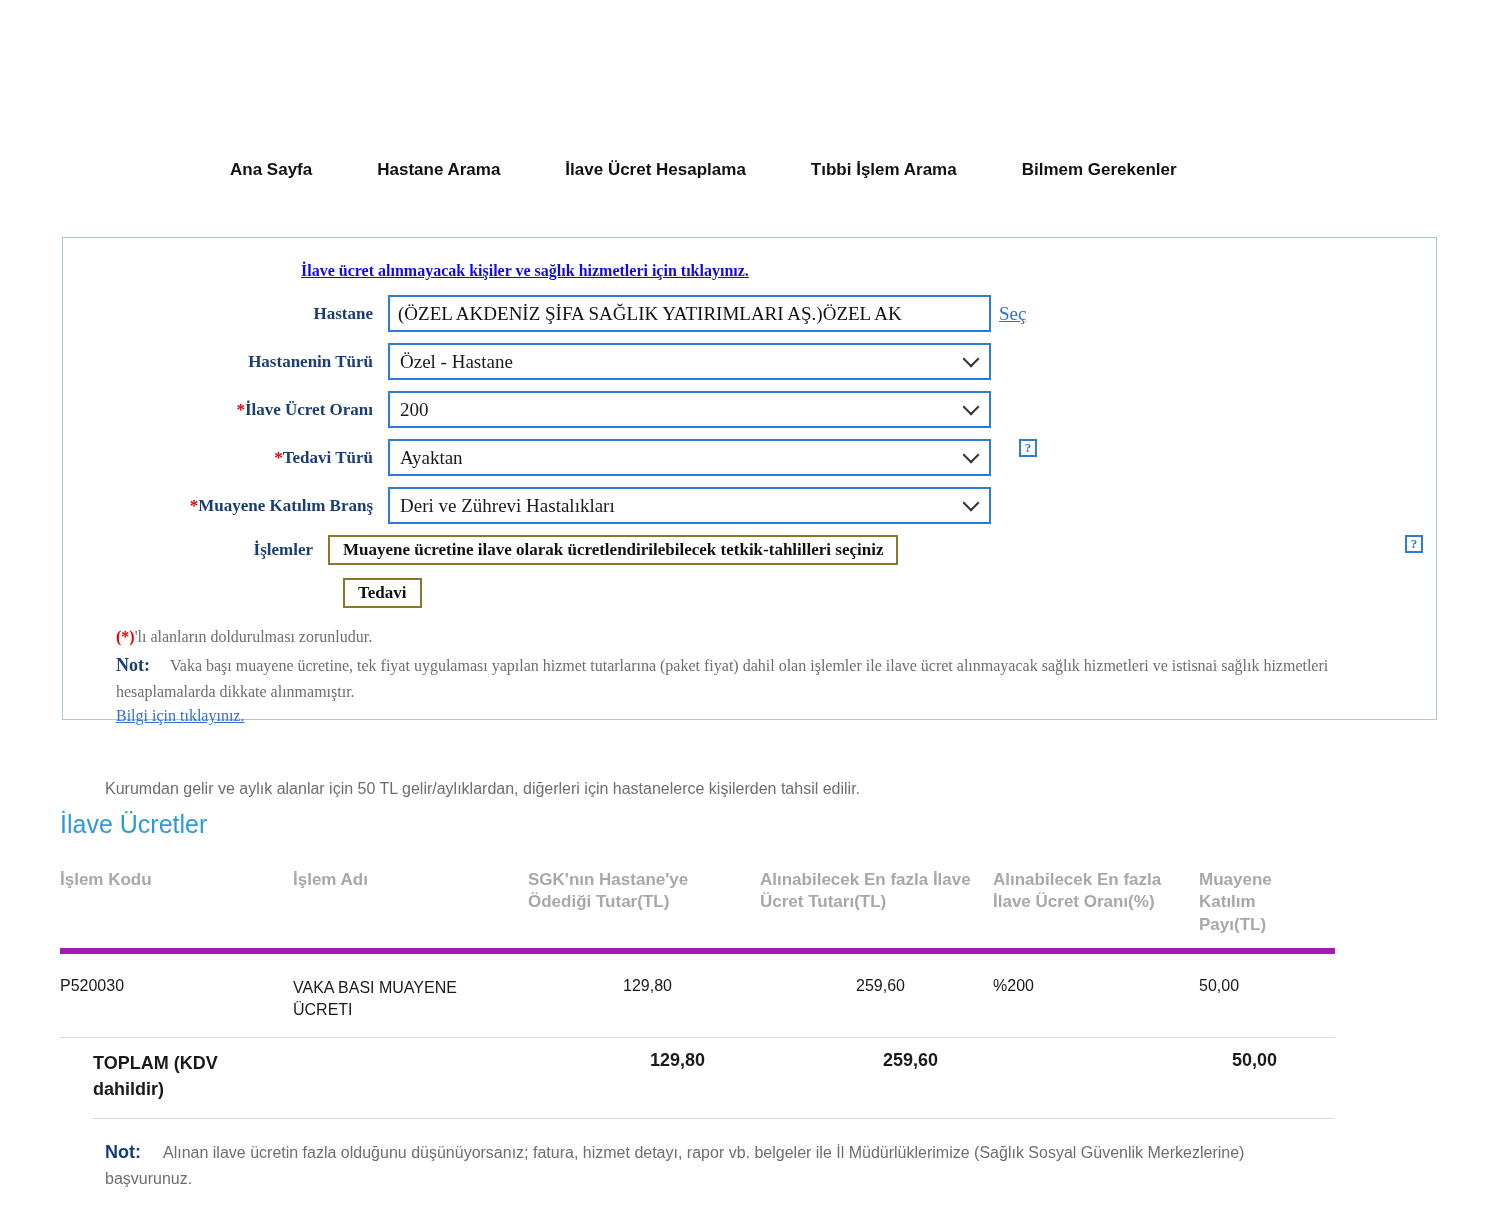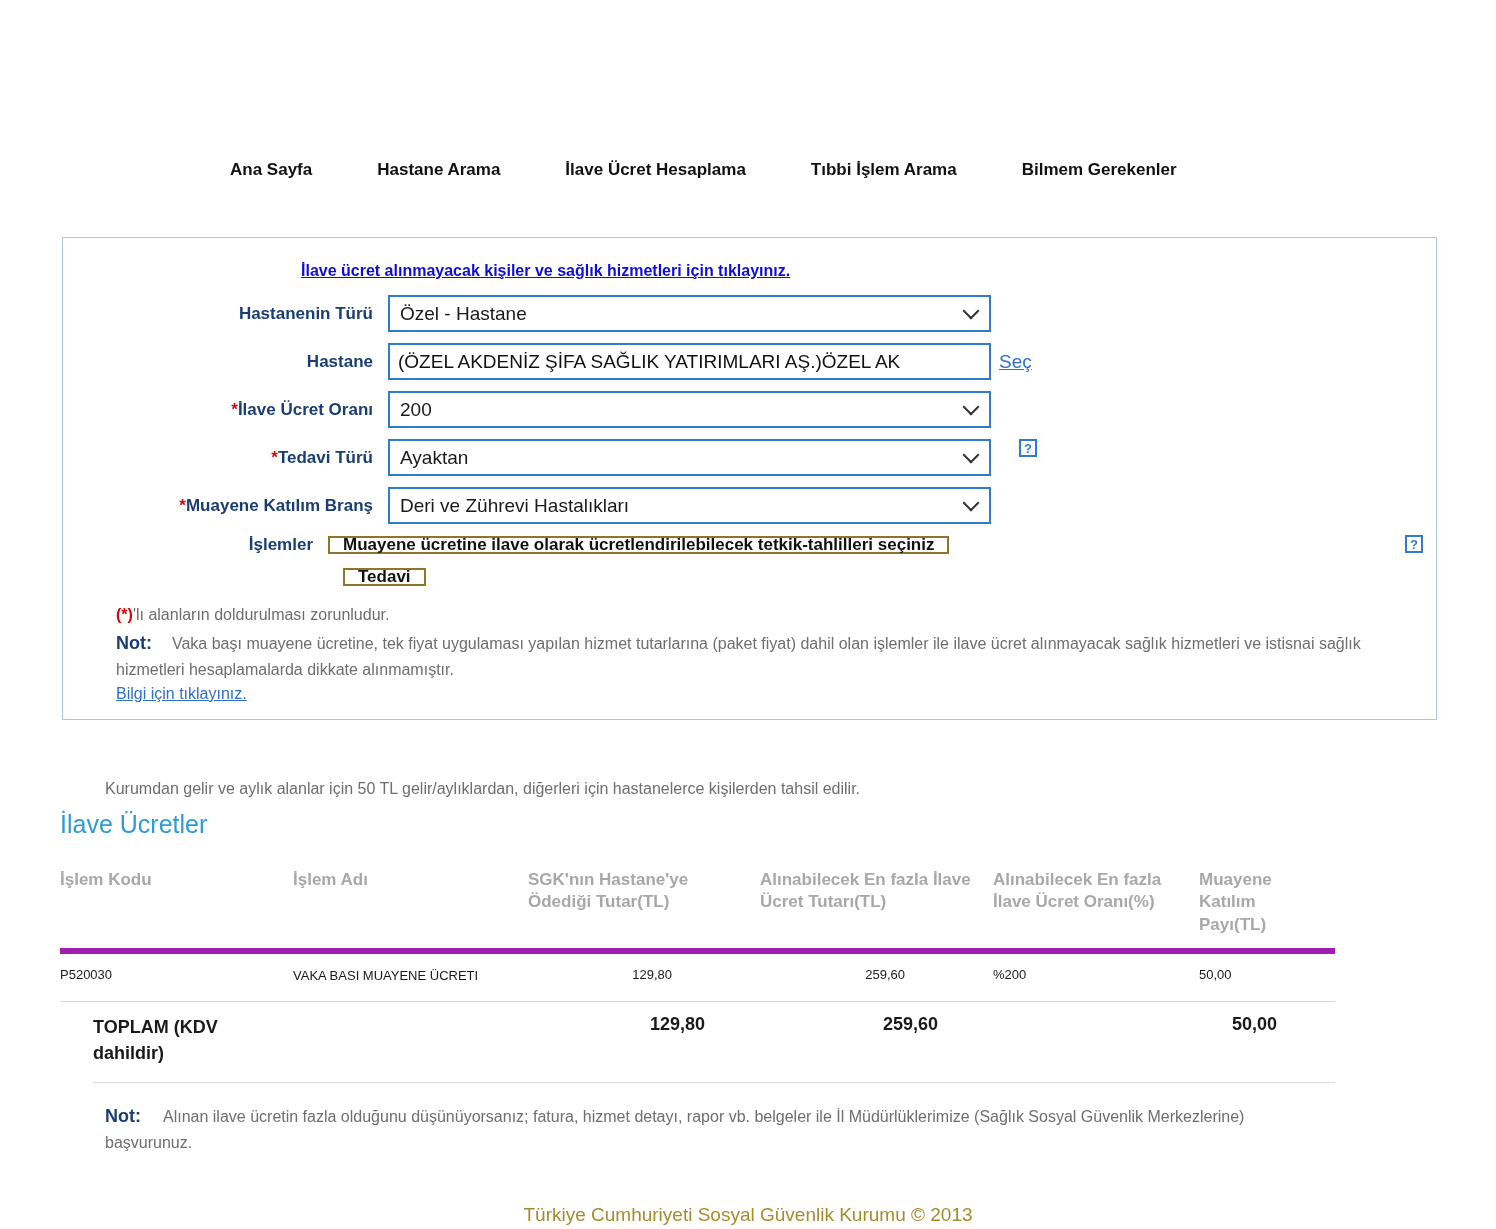--- a/index.html
+++ b/index.html
@@ -3,55 +3,55 @@
 <meta charset="utf-8">
 <style>
   html,body{margin:0;padding:0;background:#fff;}
   body{width:1496px;height:1229px;position:relative;font-family:"Liberation Sans",sans-serif;color:#1a1a1a;overflow:hidden;}
 
   
   .nav{display:flex;gap:65px;margin:160px 0 0 230px;font-weight:bold;font-size:17px;color:#111;}
   .nav span{white-space:nowrap;cursor:pointer;}
 
   
-  .box{box-sizing:border-box;position:relative;margin:57px 0 0 62px;width:1375px;height:483px;border:1px solid #a9c7e2;background:#fff;}
+  .box{box-sizing:border-box;position:relative;margin:57px 0 0 62px;width:1375px;height:483px;border:1px solid #a9c7e2;background:#fff;font-family:Liberation Serif, serif;}
   .exempt{display:inline-block;margin:24px 0 0 238px;font-weight:bold;font-size:16px;color:#0d0ddd;text-decoration:underline;cursor:pointer;}
 
   .rows{margin-top:15px;}
   .row{display:flex;align-items:center;margin-bottom:11px;}
   .lbl{flex:none;width:310px;padding-right:15px;text-align:right;font-weight:bold;font-size:17px;color:#1a3e73;white-space:nowrap;}
   .lbl .star{color:#e30000;}
   .ctrl{box-sizing:border-box;display:flex;align-items:center;width:603px;height:37px;border:2px solid #2e7bd0;background:#fff;padding:0 12px 0 10px;font-size:19px;cursor:pointer;}
   .ctrl .val{white-space:nowrap;overflow:hidden;}
   .chev{margin-left:auto;flex:none;width:10px;height:10px;border-right:2px solid #333;border-bottom:2px solid #333;transform:rotate(45deg);margin-top:-5px;}
   input.txt{box-sizing:border-box;width:603px;height:37px;border:2px solid #2e7bd0;padding:0 8px;font-family:inherit;font-size:19px;color:#111;}
   .sec{margin-left:8px;font-size:19px;color:#2f6fce;text-decoration:underline;cursor:pointer;}
 
   .row.islemler .lbl{width:250px;}
-  .btn{box-sizing:border-box;display:flex;align-items:center;height:18px;border:2px solid #8f742c;background:#fff;padding:0 13px;font-family:inherit;font-weight:bold;font-size:17px;color:#111;cursor:pointer;white-space:nowrap;}
+  .btn{box-sizing:border-box;display:flex;align-items:center;height:30px;border:2px solid #8f742c;background:#fff;padding:0 13px;font-family:inherit;font-weight:bold;font-size:17px;color:#111;cursor:pointer;white-space:nowrap;}
   .row.hesapla{padding-left:280px;margin-top:13px;}
 
   .help{position:absolute;box-sizing:border-box;width:18px;height:18px;border:2px solid #2e7bd0;color:#2e7bd0;font-weight:bold;font-size:13px;display:flex;align-items:center;justify-content:center;cursor:pointer;background:#fff;}
   .help.h1{left:956px;top:201px;}
   .help.h2{left:1342px;top:297px;}
 
   .req{margin:20px 0 0 53px;font-size:16px;color:#6e6e6e;}
   .req .star{color:#e30000;font-weight:bold;}
   .note{margin:6px 53px 0 53px;font-size:16px;color:#6e6e6e;line-height:1.55;}
   .note .notlbl{font-weight:bold;font-size:18px;color:#1a3e73;margin-right:20px;}
   .infolink{display:inline-block;margin:2px 0 0 53px;font-size:16px;color:#2f6fce;text-decoration:underline;cursor:pointer;}
 
   
   .collect{margin:60px 0 0 105px;font-size:16px;color:#6e6e6e;}
   .rtitle{margin:12px 0 0 60px;font-size:25px;font-weight:400;color:#2d9bd5;}
 
   .tbl{margin:30px 0 0 60px;width:1275px;}
   .grid{display:grid;grid-template-columns:233px 235px 232px 233px 206px 136px;}
   .thead{color:#a8a8a8;font-weight:bold;font-size:17px;line-height:1.32;padding-bottom:12px;border-bottom:6px solid #a21caf;}
-  .trow{font-size:13px;padding:13px 0 16px;border-bottom:1px solid #d8d8d8;}
+  .trow{font-size:16px;padding:23px 0 16px;border-bottom:1px solid #d8d8d8;}
   .trow .c,.thead .c{padding-right:8px;}
   .c.n3,.c.n4{text-align:right;padding-right:88px;}
   .c.n5{padding-right:78px;}
   .ttotal{font-weight:bold;font-size:18px;padding:12px 0 16px;border-bottom:1px solid #d8d8d8;margin-left:33px;}
   .ttotal .tlab{max-width:150px;line-height:1.45;}
   .cellwrap{max-width:210px;line-height:1.35;}
 
   .bnote{margin:20px 105px 0 105px;width:1190px;font-size:16px;color:#6e6e6e;line-height:1.55;}
   .bnote .notlbl{font-weight:bold;font-size:18px;color:#1a3e73;margin-right:22px;}
 
@@ -67,31 +67,31 @@
   <span>İlave Ücret Hesaplama</span>
   <span>Tıbbi İşlem Arama</span>
   <span>Bilmem Gerekenler</span>
 </div>
 
 <div class="box">
   <a class="exempt">İlave ücret alınmayacak kişiler ve sağlık hizmetleri için tıklayınız.</a>
 
   <div class="rows">
     <div class="row">
+      <div class="lbl"><span>Hastane</span></div>
+      <input class="txt" readonly="" value="(ÖZEL AKDENİZ ŞİFA SAĞLIK YATIRIMLARI AŞ.)ÖZEL AK" style="">
+      <a class="sec">Seç</a>
+    </div>
+
+    <div class="row">
       <div class="lbl"><span>Hastanenin Türü</span></div>
       <div class="ctrl">
         <span class="val">Özel - Hastane</span>
         <span class="chev"></span>
       </div>
-    </div>
-
-    <div class="row">
-      <div class="lbl"><span>Hastane</span></div>
-      <input class="txt" readonly="" value="(ÖZEL AKDENİZ ŞİFA SAĞLIK YATIRIMLARI AŞ.)ÖZEL AK" style="">
-      <a class="sec">Seç</a>
     </div>
 
     <div class="row">
       <div class="lbl"><span class="star">*</span><span>İlave Ücret Oranı</span></div>
       <div class="ctrl">
         <span class="val">200</span>
         <span class="chev"></span>
       </div>
     </div>
 

